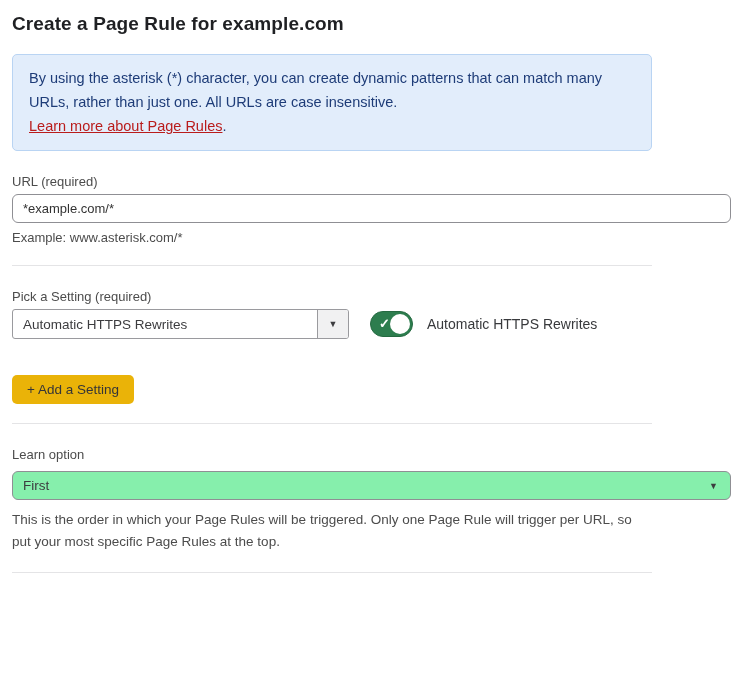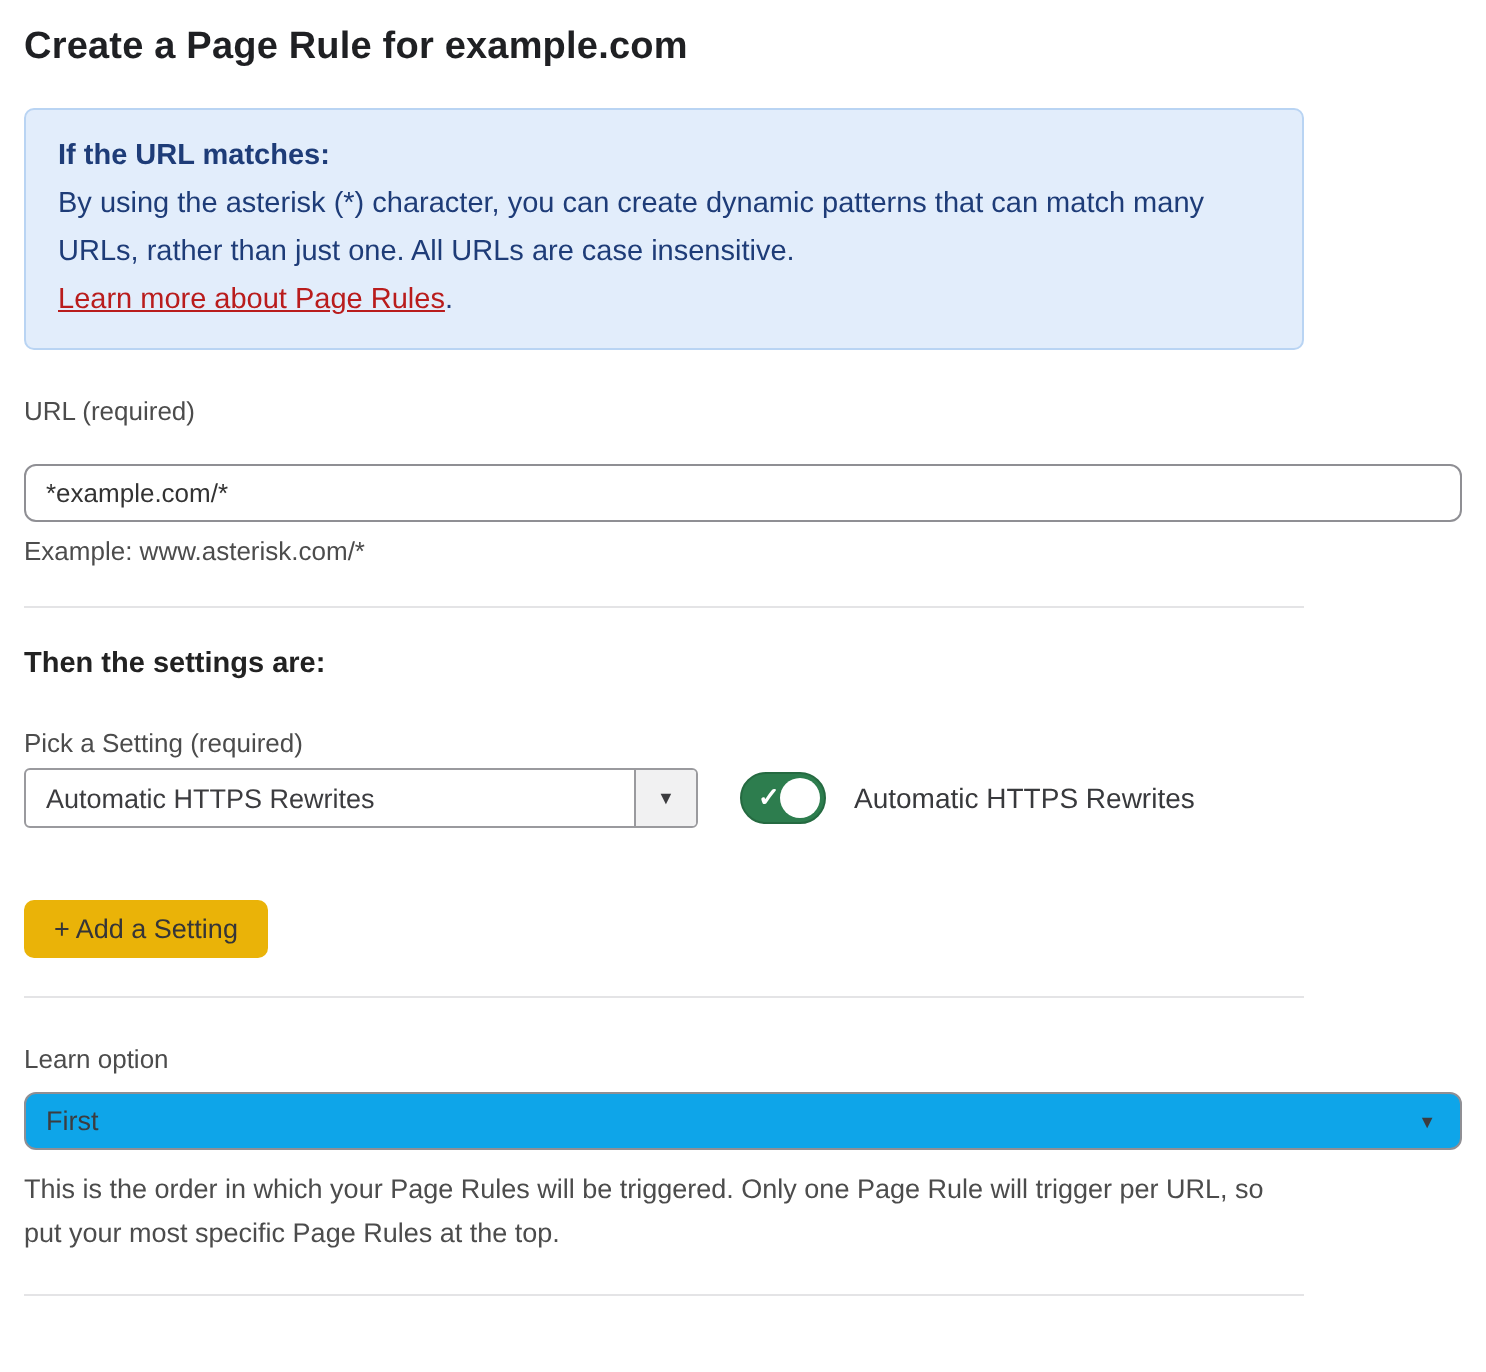--- a/index.html
+++ b/index.html
@@ -43,21 +43,21 @@
   .field-label {
     margin-top: 23px;
     font-size: 13px;
     color: #4c4c4c;
     line-height: 16px;
   }
   .text-input {
     display: block;
     width: 719px;
     height: 29px;
-    margin-top: 18px;
+    margin-top: 4px;
     border: 1px solid #8f8f94;
     border-radius: 6px;
     padding: 0 10px;
     font-size: 13px;
     font-family: "Liberation Sans", sans-serif;
     color: #333;
     background: #fff;
     outline: none;
   }
   .field-helper {
@@ -173,21 +173,21 @@
   }
   .add-setting-btn { margin-top: 36px; }
   
   .select-box {
     position: relative;
     margin-top: 8px;
     width: 719px;
     height: 29px;
     border: 1px solid #8f8f94;
     border-radius: 6px;
-    background: #0ea5e9;
+    background: #86efac;
     display: flex;
     align-items: center;
     padding: 0 28px 0 10px;
     font-size: 13.5px;
     color: #3c3c3f;
     cursor: pointer;
   }
   .select-box .sel-caret {
     position: absolute;
     right: 12px;
@@ -205,34 +205,32 @@
   }
 </style>
 </head>
 <body>
 
 <div class="page">
 
   <h1 class="page-title">Create a Page Rule for example.com</h1>
 
   <div class="info-box">
-    <div class="info-heading">If the URL matches:</div>
     <div>
       <span>By using the asterisk (*) character, you can create dynamic patterns that can match many URLs, rather than just one. All URLs are case insensitive.</span><br>
       <a class="info-link">Learn more about Page Rules</a><span>.</span>
     </div>
   </div>
 
   <div class="field-label">URL (required)</div>
   <input class="text-input" type="text" value="*example.com/*" style="">
   <div class="field-helper">Example: www.asterisk.com/*</div>
 
   <hr class="divider">
 
-  <div class="section-heading">Then the settings are:</div>
 
   <div class="field-label">Pick a Setting (required)</div>
 
   <div class="setting-row">
     <div class="setting-dropdown">
       <div class="dd-value">Automatic HTTPS Rewrites</div>
       <div class="dd-arrow-box">
         <span>▼</span>
       </div>
     </div>

